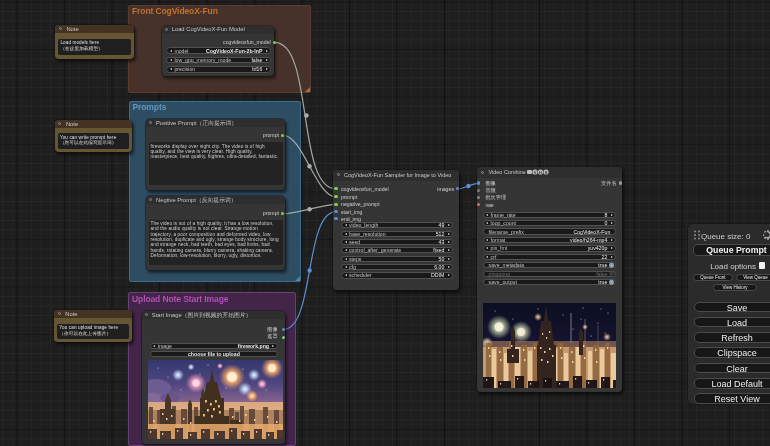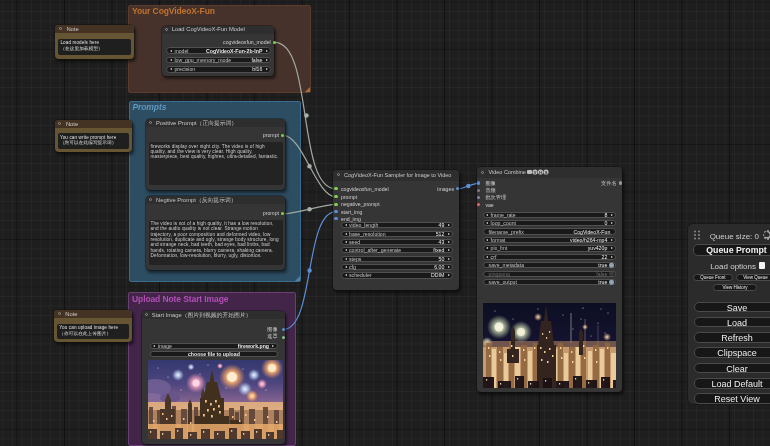--- a/index.html
+++ b/index.html
@@ -33,26 +33,26 @@
 .ta { position:absolute; background:#232323; border-radius:2px; color:#cfcfcf; font-size:4.7px; line-height:5.3px; overflow:hidden; z-index:3; padding:1.5px 2px; letter-spacing:0.12px; }
 .note .ta { background:#1f1f1f; color:#e2e2e2; font-size:4.6px; line-height:5.6px; }
 svg.wires { position:absolute; left:0; top:0; z-index:2; }
 .panel { position:absolute; left:687px; top:223px; width:95px; height:182px; background:#2b2b2b; border:1px solid #181818; border-radius:6px; z-index:6; }
 .pbtn { position:absolute; background:#171717; border:1px solid #4a4a4a; border-radius:5px; color:#efefef; text-align:center; }
 </style>
 </head>
 <body>
 
 <div class="group" style="left:128px; top:4.5px; width:183px; height:88px; background:#46322a; border:1px solid #5a3b2c; z-index:1;">
-  <div class="gtitle" style="color:#c1722e;">Your CogVideoX-Fun</div>
+  <div class="gtitle" style="color:#c1722e;">Front CogVideoX-Fun</div>
     <div style="position:absolute; right:0; bottom:0; width:0; height:0; border-left:5px solid transparent; border-bottom:5px solid #b06a34;"></div>
 
 </div>
 <div class="group" style="left:128.5px; top:100.5px; width:172.5px; height:181px; background:#2d4d63; border:1px solid #3a6c8d; z-index:1;">
-  <div class="gtitle" style="color:#5f97bd;font-style:italic;">Prompts</div>
+  <div class="gtitle" style="color:#5f97bd;">Prompts</div>
     <div style="position:absolute; right:0; bottom:0; width:0; height:0; border-left:5px solid transparent; border-bottom:5px solid #4a83ab;"></div>
 
 </div>
 <div class="group" style="left:128px; top:292px; width:168px; height:154px; background:#43254a; border:1px solid #6a3f75; z-index:1;">
   <div class="gtitle" style="color:#b14fb4;">Upload Note Start Image</div>
 </div>
 
 <svg class="wires" width="770" height="446" viewBox="0 0 770 446">
   <path d="M274.5,42.4 C314,42.4 296,188.9 336.2,188.9" stroke="#a2aaa2" stroke-width="1.2" fill="none"></path>
   <circle cx="306.5" cy="115.5" r="2.2" fill="#a8b0a8"></circle>
@@ -547,21 +547,21 @@
   <svg width="8" height="10" viewBox="0 0 8 10" style="position:absolute; left:5px; top:6px;">
     <g fill="#8a8a8a">
         <circle cx="2" cy="1.5" r="1"></circle>
         <circle cx="6" cy="1.5" r="1"></circle>
         <circle cx="2" cy="5" r="1"></circle>
         <circle cx="6" cy="5" r="1"></circle>
         <circle cx="2" cy="8.5" r="1"></circle>
         <circle cx="6" cy="8.5" r="1"></circle>
       </g>
   </svg>
-  <div class="abs" style="left:13px; top:7.5px; width:58px; text-align:right; font-size:8px; color:#cccccc;">Queue size: 0</div>
+  <div class="abs" style="left:13px; top:7.5px; width:58px; text-align:left; font-size:8px; color:#cccccc;">Queue size: 0</div>
   <svg width="10" height="10" viewBox="0 0 10 10" style="position:absolute; left:75px; top:6px;">
       <g fill="#a8a8a8">
         <circle cx="5" cy="5" r="3.4"></circle>
         <rect x="4.1" y="0.2" width="1.8" height="2.2"></rect>
         <rect x="4.1" y="7.6" width="1.8" height="2.2"></rect>
         <rect x="0.2" y="4.1" width="2.2" height="1.8"></rect>
         <rect x="7.6" y="4.1" width="2.2" height="1.8"></rect>
         <rect x="1.2" y="1.2" width="2" height="2" transform="rotate(45 2.2 2.2)"></rect>
         <rect x="6.8" y="1.2" width="2" height="2" transform="rotate(-45 7.8 2.2)"></rect>
         <rect x="1.2" y="6.8" width="2" height="2" transform="rotate(-45 2.2 7.8)"></rect>

